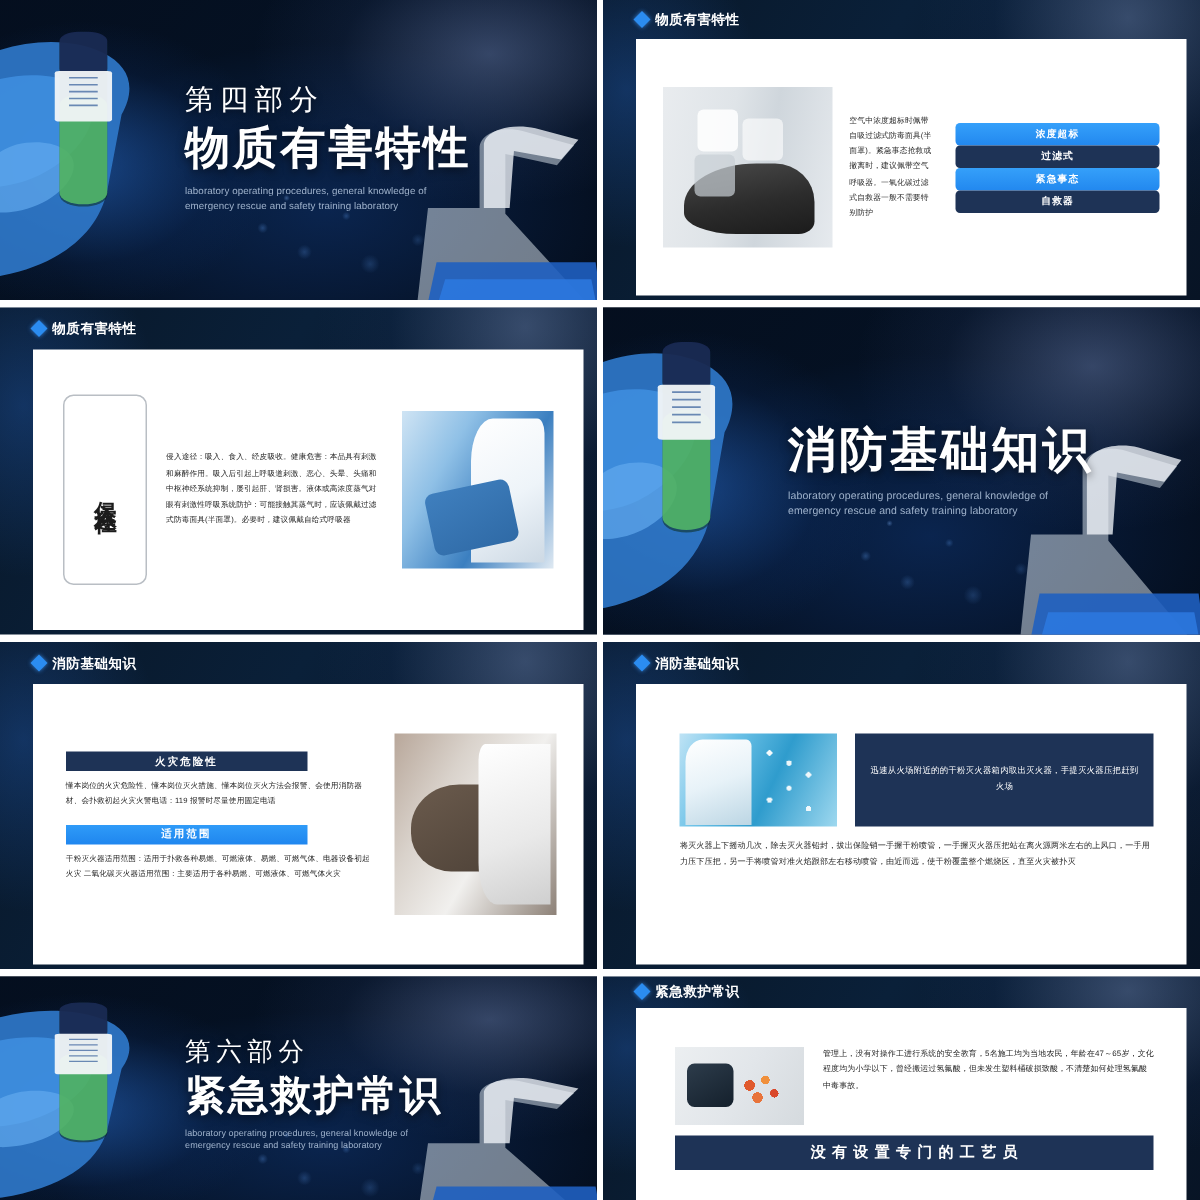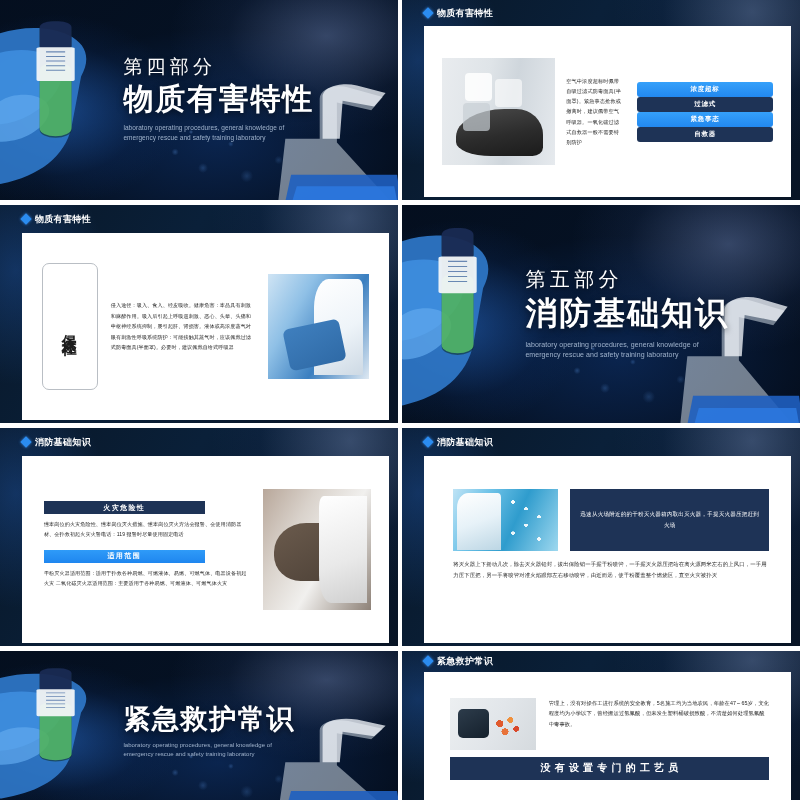--- a/index.html
+++ b/index.html
@@ -446,21 +446,20 @@
       <rect x="38" y="46" width="24" height="44" rx="2" fill="#f2f5f8" opacity="0.95"></rect>
       <path d="M44,52 h12 M44,58 h12 M44,64 h12 M44,70 h12 M44,76 h12" stroke="#4a6fa5" stroke-width="1.4" opacity="0.8"></path>
     </svg>
     <svg class="flask-right" viewBox="0 0 100 160" preserveAspectRatio="none">
       <path d="M10,66 L34,66 L34,24 C34,14 44,8 54,12 L78,22 L70,36 L46,28 L46,70 L92,146 L4,146 Z" fill="#dfe9f2" opacity="0.5"></path>
       <path d="M14,104 L88,104 L92,146 L8,146 Z" fill="#1f5fc0" opacity="0.9"></path>
       <path d="M18,116 L86,116 L90,146 L12,146 Z" fill="#2d79e0" opacity="0.85"></path>
       <path d="M36,22 C36,12 48,6 60,10 L80,18 L72,32 L50,26 L48,66 L36,66 Z" fill="#f0f4f8" opacity="0.78"></path>
     </svg>
     <div class="divider-text">
-      <div class="dv-part">第五部分</div>
       <div class="dv-title">消防基础知识</div>
       <div class="dv-sub">laboratory operating procedures, general knowledge of</div>
       <div class="dv-sub">emergency rescue and safety training laboratory</div>
     </div>
   </div>
 
   <div class="slide content">
     <div class="slide-head">
       <span class="diamond"></span>
       <span class="head-title">消防基础知识</span>
@@ -505,20 +504,21 @@
       <rect x="38" y="46" width="24" height="44" rx="2" fill="#f2f5f8" opacity="0.95"></rect>
       <path d="M44,52 h12 M44,58 h12 M44,64 h12 M44,70 h12 M44,76 h12" stroke="#4a6fa5" stroke-width="1.4" opacity="0.8"></path>
     </svg>
     <svg class="flask-right" viewBox="0 0 100 160" preserveAspectRatio="none">
       <path d="M10,66 L34,66 L34,24 C34,14 44,8 54,12 L78,22 L70,36 L46,28 L46,70 L92,146 L4,146 Z" fill="#dfe9f2" opacity="0.5"></path>
       <path d="M14,104 L88,104 L92,146 L8,146 Z" fill="#1f5fc0" opacity="0.9"></path>
       <path d="M18,116 L86,116 L90,146 L12,146 Z" fill="#2d79e0" opacity="0.85"></path>
       <path d="M36,22 C36,12 48,6 60,10 L80,18 L72,32 L50,26 L48,66 L36,66 Z" fill="#f0f4f8" opacity="0.78"></path>
     </svg>
     <div class="divider-text">
+      <div class="dv-part">第六部分</div>
       <div class="dv-title">紧急救护常识</div>
       <div class="dv-sub">laboratory operating procedures, general knowledge of</div>
       <div class="dv-sub">emergency rescue and safety training laboratory</div>
     </div>
   </div>
 
   <div class="slide content">
     <div class="slide-head">
       <span class="diamond"></span>
       <span class="head-title">紧急救护常识</span>

